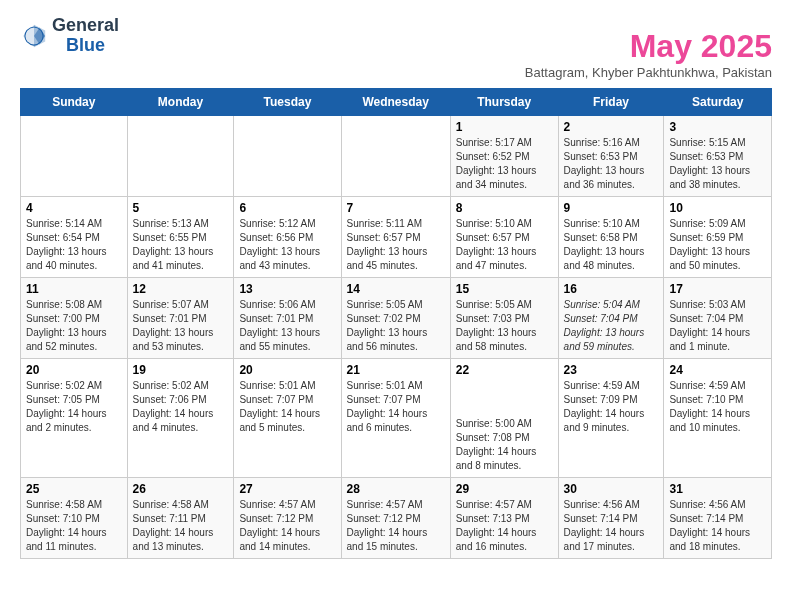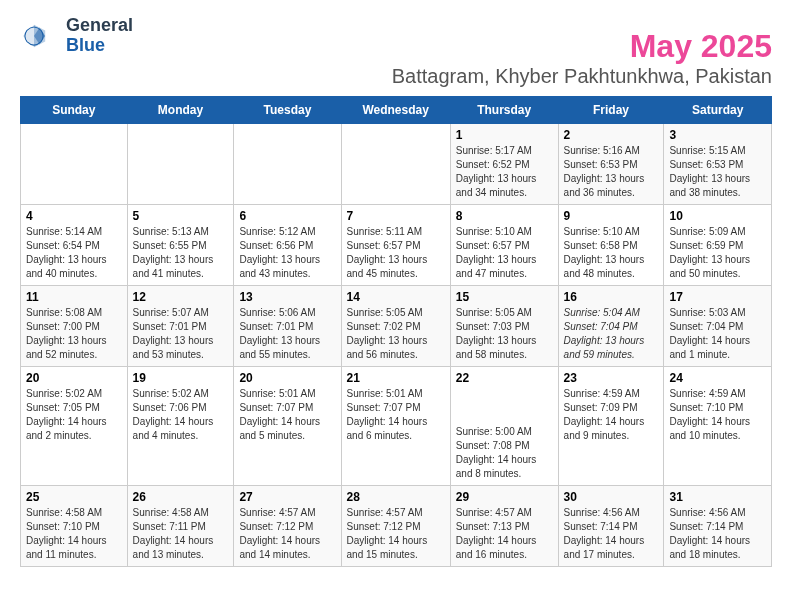--- a/index.html
+++ b/index.html
@@ -12,21 +12,22 @@
     }
     .header {
       display: flex;
       justify-content: space-between;
       align-items: flex-start;
       margin-bottom: 8px;
     }
     .logo {
       display: flex;
       align-items: center;
-      gap: 18px;
+      gap: 4px;
+      text-align: center;
     }
     .logo-text {
       font-size: 18px;
       font-weight: bold;
       line-height: 1.1;
     }
     .logo-general { color: #2c3e50; }
     .logo-blue { color: #1a5fa8; }
     .logo-icon {
       width: 28px;
@@ -35,21 +36,21 @@
     .title-block {
       text-align: right;
     }
     .month-year {
       font-size: 32px;
       font-weight: bold;
       color: #ec4899;
       margin-top: 12px;
     }
     .location {
-      font-size: 20px;
+      font-size: 13px;
       color: #555;
     }
     table {
       width: 100%;
       border-collapse: collapse;
       font-size: 10.5px;
     }
     thead tr th {
       background: #1a5fa8;
       color: #fff;

